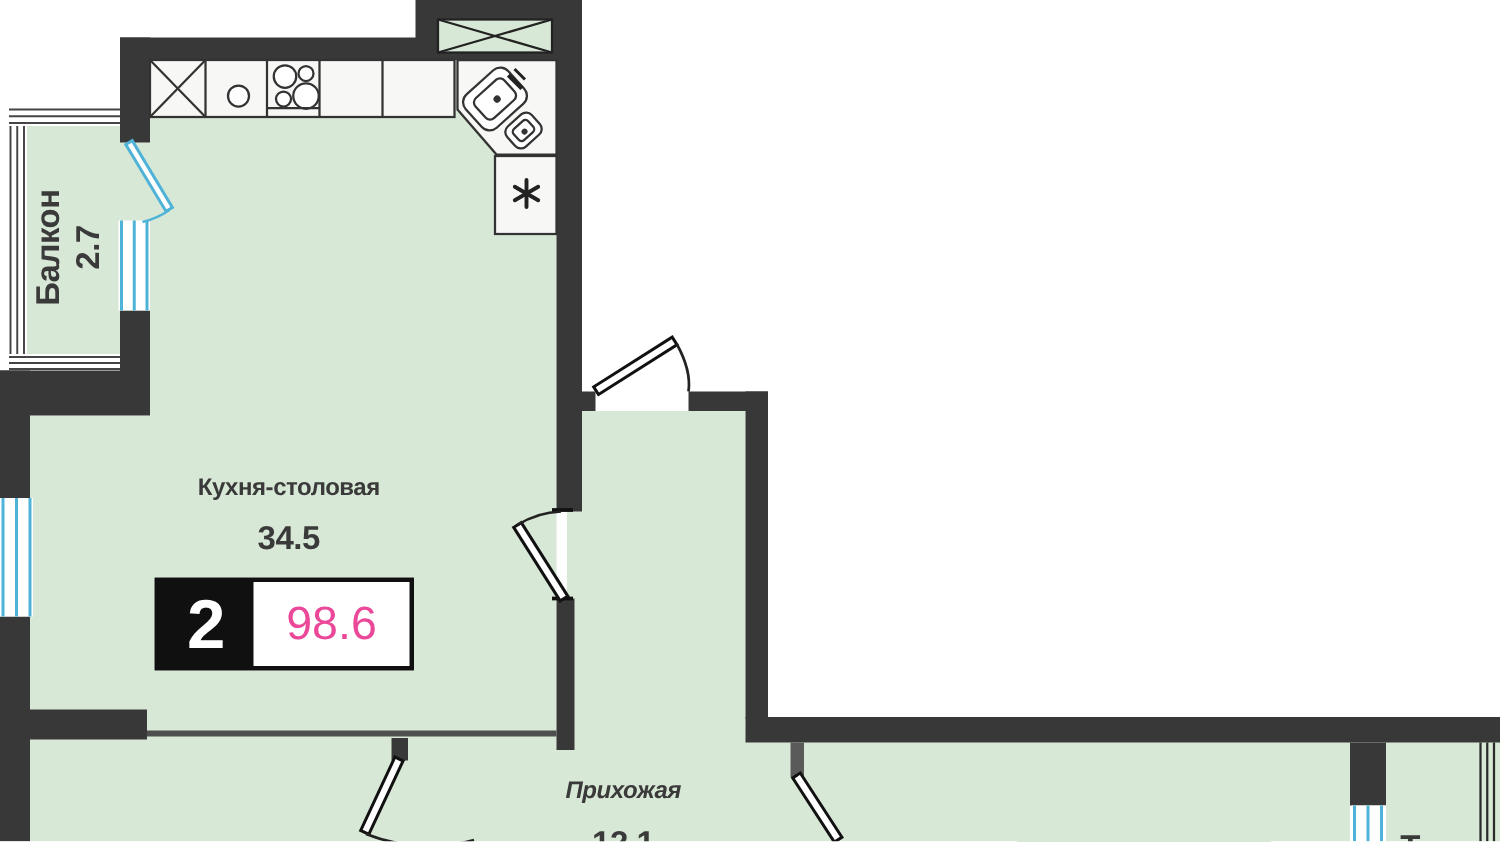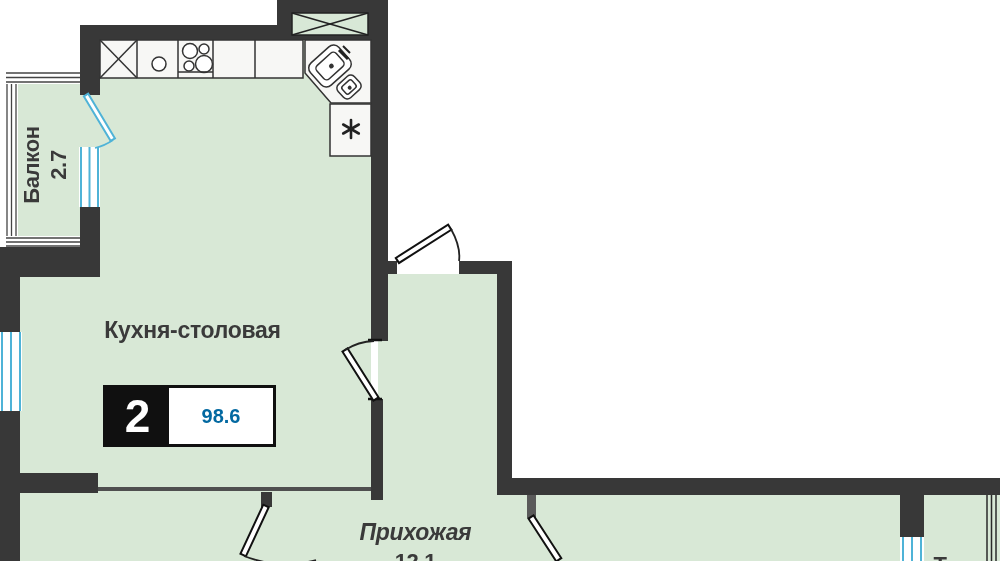--- a/index.html
+++ b/index.html
@@ -5,21 +5,21 @@
   html,body{margin:0;padding:0;background:#fff;}
   .stage{
     position:relative;width:1000px;height:561px;background:#ffffff;
     overflow:hidden;font-family:"Liberation Sans",sans-serif;
   }
   .plan-svg{position:absolute;left:0;top:0;}
   .lbl{
     position:absolute;text-align:center;color:#3a3a3a;font-weight:bold;
     letter-spacing:-0.3px;white-space:nowrap;
   }
-  .room-name{font-size:23px;}
+  .room-name{font-size:16px;}
   .room-area{font-size:22px;}
   .balcony-lbl{
     left:-34px;top:137px;width:160px;height:56px;
     transform:rotate(-90deg);transform-origin:center;
     line-height:27px;font-size:22px;
   }
   .balcony-lbl span{display:block;}
   .kitchen-name{left:90px;top:317px;width:205px;}
   .kitchen-area{left:90px;top:346px;width:205px;}
   .hall-name{left:313px;top:519px;width:205px;font-style:italic;}
@@ -27,21 +27,21 @@
   .t-label{left:922px;top:552px;width:36px;font-size:22px;}
   .badge{
     position:absolute;left:103px;top:385px;width:173px;height:62px;
     display:flex;border:3px solid #101010;box-sizing:border-box;background:#fff;
   }
   .badge-num{
     width:63px;background:#101010;color:#ffffff;font-size:46px;font-weight:bold;
     display:flex;align-items:center;justify-content:center;
   }
   .badge-area{
-    flex:1;color:#0369a1;font-size:20px;font-weight:bold;
+    flex:1;color:#ec4899;font-size:31px;font-weight:normal;
     display:flex;align-items:center;justify-content:center;
   }
 </style>
 </head>
 <body>
 
 <div class="stage">
 
   <svg class="plan-svg" width="1000" height="561" viewBox="0 0 1000 561">
 
@@ -210,20 +210,21 @@
       </g>
     </g>
   </svg>
 
   <div class="lbl balcony-lbl">
     <span>Балкон</span>
     <span>2.7</span>
   </div>
 
   <div class="lbl room-name kitchen-name">Кухня-столовая</div>
+  <div class="lbl room-area kitchen-area">34.5</div>
 
   <div class="badge">
     <div class="badge-num">2</div>
     <div class="badge-area">98.6</div>
   </div>
 
   <div class="lbl room-name hall-name">Прихожая</div>
   <div class="lbl room-area hall-area">12.1</div>
 
   <div class="lbl t-label">Т</div>

